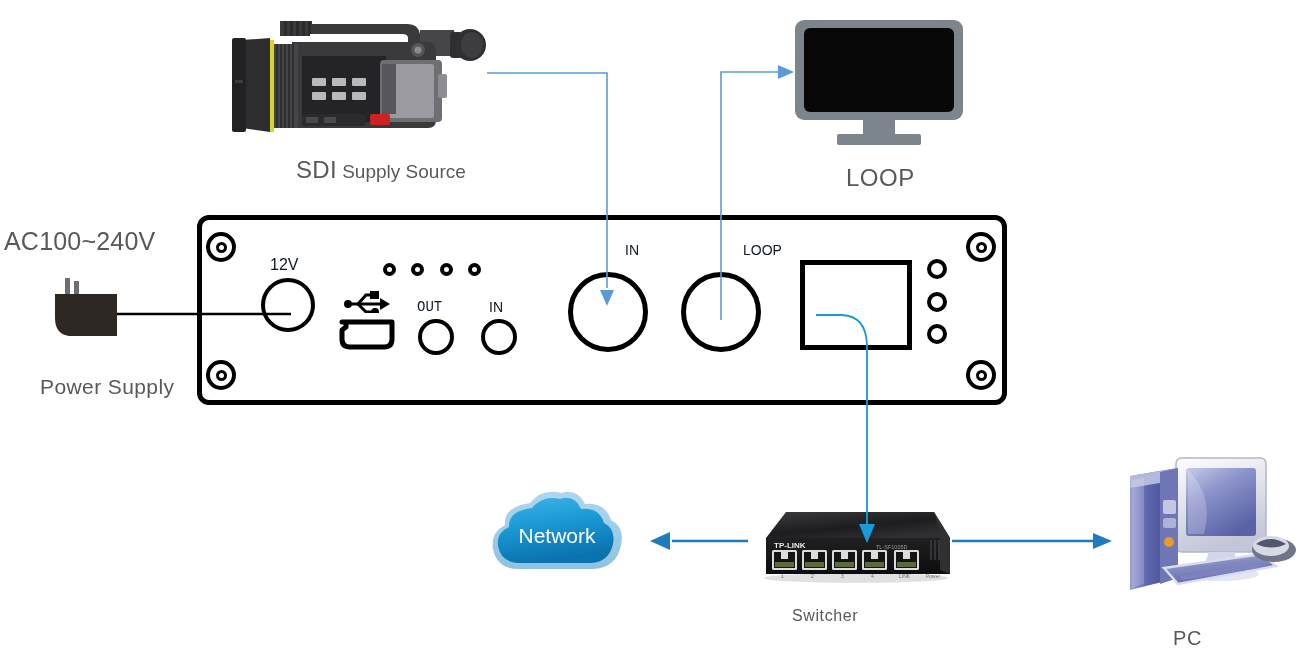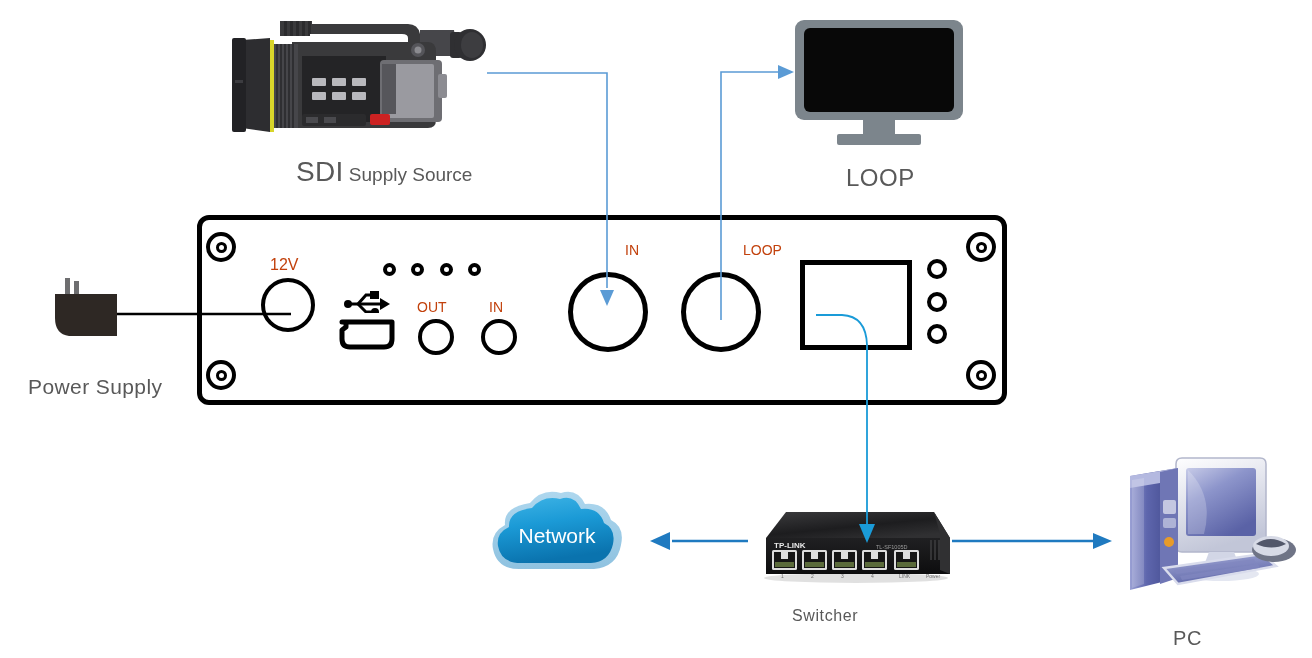--- a/index.html
+++ b/index.html
@@ -23,38 +23,38 @@
   .lbl {
     position: absolute;
     color: #595959;
     font-family: "Liberation Sans", sans-serif;
     white-space: nowrap;
     line-height: 1;
     user-select: none;
   }
   
   #label-sdi-source      { left: 296px; top: 158px; font-size: 19px; }
-  #label-sdi-source .big { font-size: 28px; letter-spacing: .3px; }
+  #label-sdi-source .big { font-size: 24px; letter-spacing: .3px; }
   #label-loop-monitor    { left: 846px; top: 166px; font-size: 24px; letter-spacing: .5px; }
   #label-ac-input        { left: 4px;   top: 229px; font-size: 25px; letter-spacing: .2px; }
-  #label-power-supply    { left: 28px;  top: 376px; font-size: 21px; letter-spacing: .4px; }
+  #label-power-supply    { left: 40px;  top: 376px; font-size: 21px; letter-spacing: .4px; }
   #label-switcher        { left: 792px; top: 608px; font-size: 16px; letter-spacing: .6px; }
   #label-pc              { left: 1173px;top: 628px; font-size: 20px; letter-spacing: .6px; }
 
   
   .panel-lbl {
     position: absolute;
-    color: #c2410c;
+    color: #0f172a;
     font-family: "Liberation Sans", sans-serif;
     white-space: nowrap;
     line-height: 1;
     user-select: none;
   }
   #panel-label-12v   { left: 270px; top: 257px; font-size: 16px; }
-  #panel-label-out   { left: 417px; top: 300px; font-size: 14px; }
+  #panel-label-out   { left: 417px; top: 300px; font-size: 14px; font-family: Liberation Mono, monospace; }
   #panel-label-in-ja { left: 489px; top: 300px; font-size: 14px; }
   #panel-label-in-bnc{ left: 625px; top: 243px; font-size: 14px; }
   #panel-label-loop  { left: 743px; top: 243px; font-size: 14px; }
 
   
   #device-panel {
     left: 197px; top: 215px;
     width: 810px; height: 190px;
     border: 5px solid #000000;
     border-radius: 12px;
@@ -474,17 +474,18 @@
     <g>
       <path d="M952 541 L1094 541" stroke="#1f7ac0" stroke-width="2.4" fill="none"></path>
       <path d="M1093 533 L1112 541 L1093 549 Z" fill="#1f7ac0"></path>
     </g>
   </svg>
 
   <div class="lbl" id="label-sdi-source">
     <span class="big">SDI</span><span> Supply Source</span>
   </div>
   <div class="lbl" id="label-loop-monitor">LOOP</div>
+  <div class="lbl" id="label-ac-input">AC100~240V</div>
   <div class="lbl" id="label-power-supply">Power Supply</div>
   <div class="lbl" id="label-switcher">Switcher</div>
   <div class="lbl" id="label-pc">PC</div>
 
 </div>
 
 </body></html>

